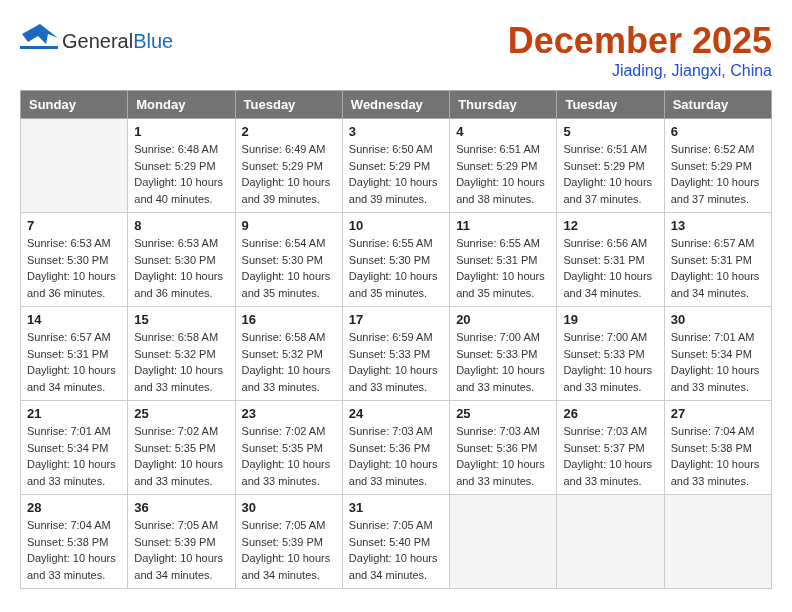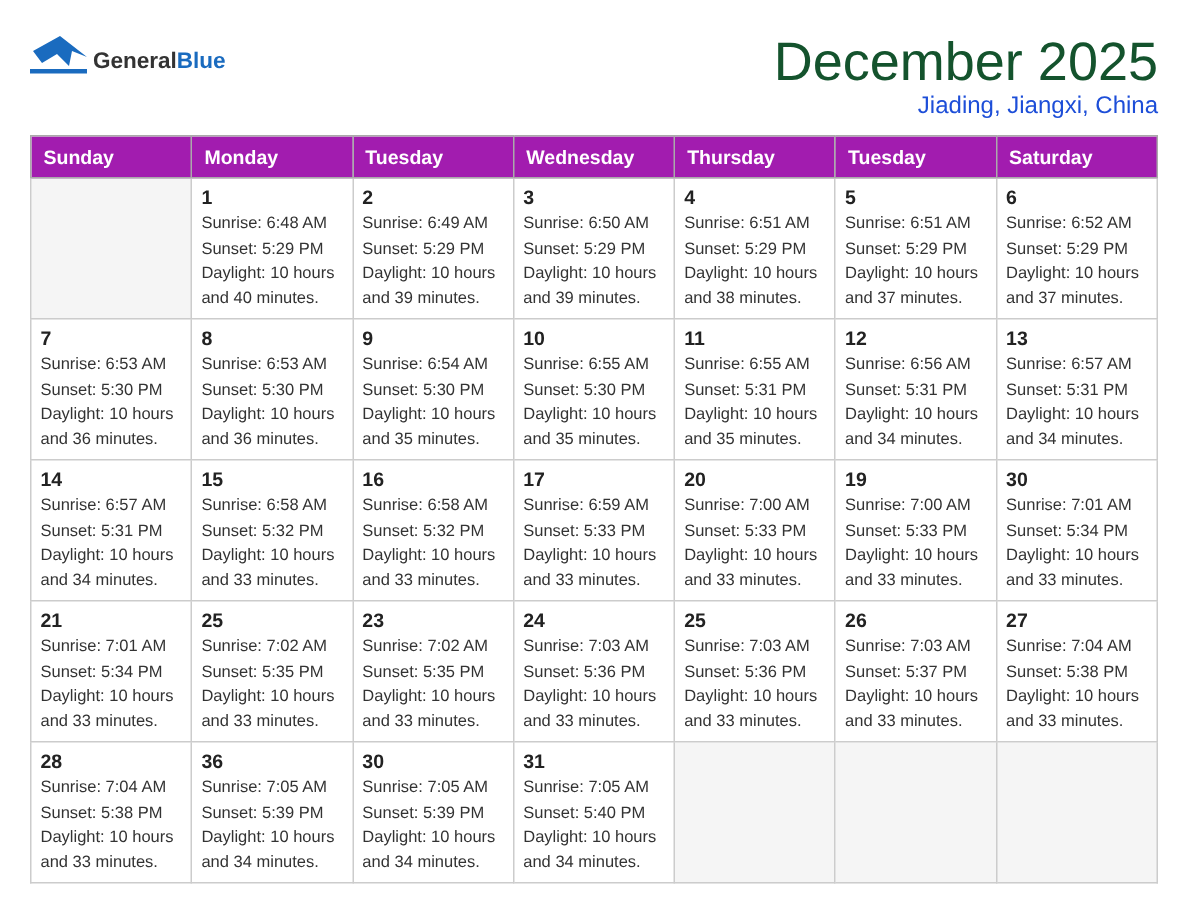--- a/index.html
+++ b/index.html
@@ -14,33 +14,33 @@
       display: flex;
       justify-content: space-between;
       align-items: flex-start;
       margin-bottom: 10px;
     }
     .title-block {
       text-align: right;
     }
     .month-title {
       font-size: 36px;
-      font-weight: normal;
-      color: #14532d;
+      font-weight: bold;
+      color: #c2410c;
     }
     .location {
       font-size: 16px;
       color: #1d4ed8;
     }
     .calendar {
       width: 100%;
       border-collapse: collapse;
     }
     .calendar th {
-      background: #a21caf;
+      background: #737373;
       color: #fff;
       text-align: left;
       padding: 6px 8px;
       font-size: 13px;
       border: 1px solid #aaa;
     }
     .calendar td {
       border: 1px solid #ccc;
       vertical-align: top;
       padding: 5px 6px;
@@ -76,21 +76,21 @@
 <div class="header">
   <div class="logo-container">
     <div>
       <svg width="38" height="38" viewBox="0 0 38 38">
 
         <polygon points="20,4 38,18 28,14 26,24 18,16 8,22 2,14" fill="#1a6bbf"></polygon>
         <rect x="0" y="26" width="38" height="3" fill="#1a6bbf"></rect>
       </svg>
     </div>
     <div>
-      <div style="font-size:15px;font-weight:bold;line-height:1.1;">
+      <div style="font-size:20px;font-weight:normal;line-height:1.1;">
         <span style="color:#333;">General</span><span style="color:#1a6bbf;">Blue</span>
       </div>
     </div>
   </div>
   <div class="title-block">
     <div class="month-title">December 2025</div>
     <div class="location">Jiading, Jiangxi, China</div>
   </div>
 </div>
 

